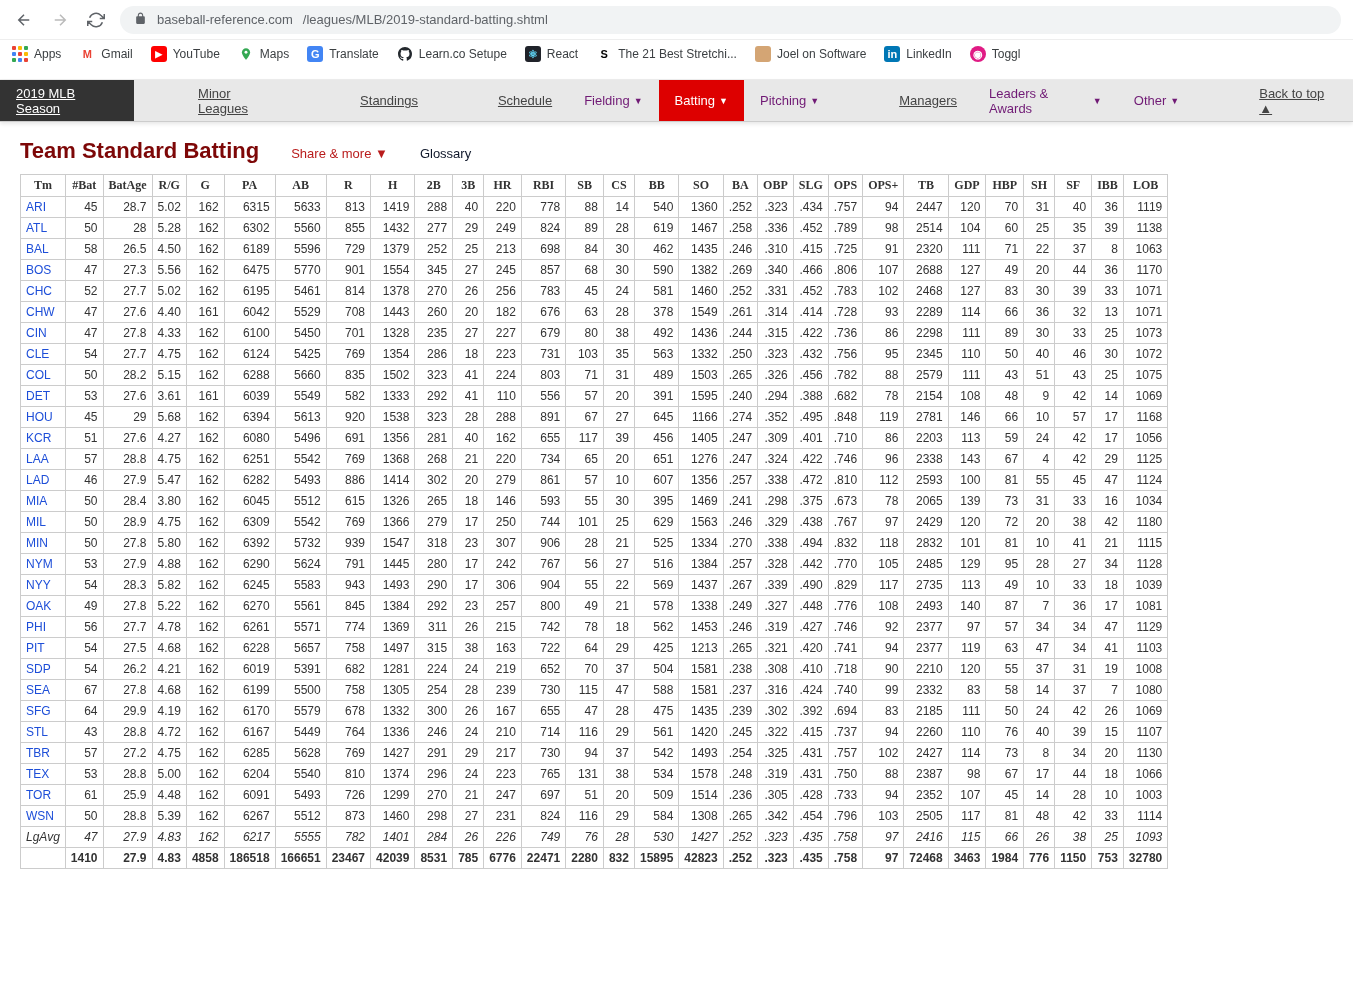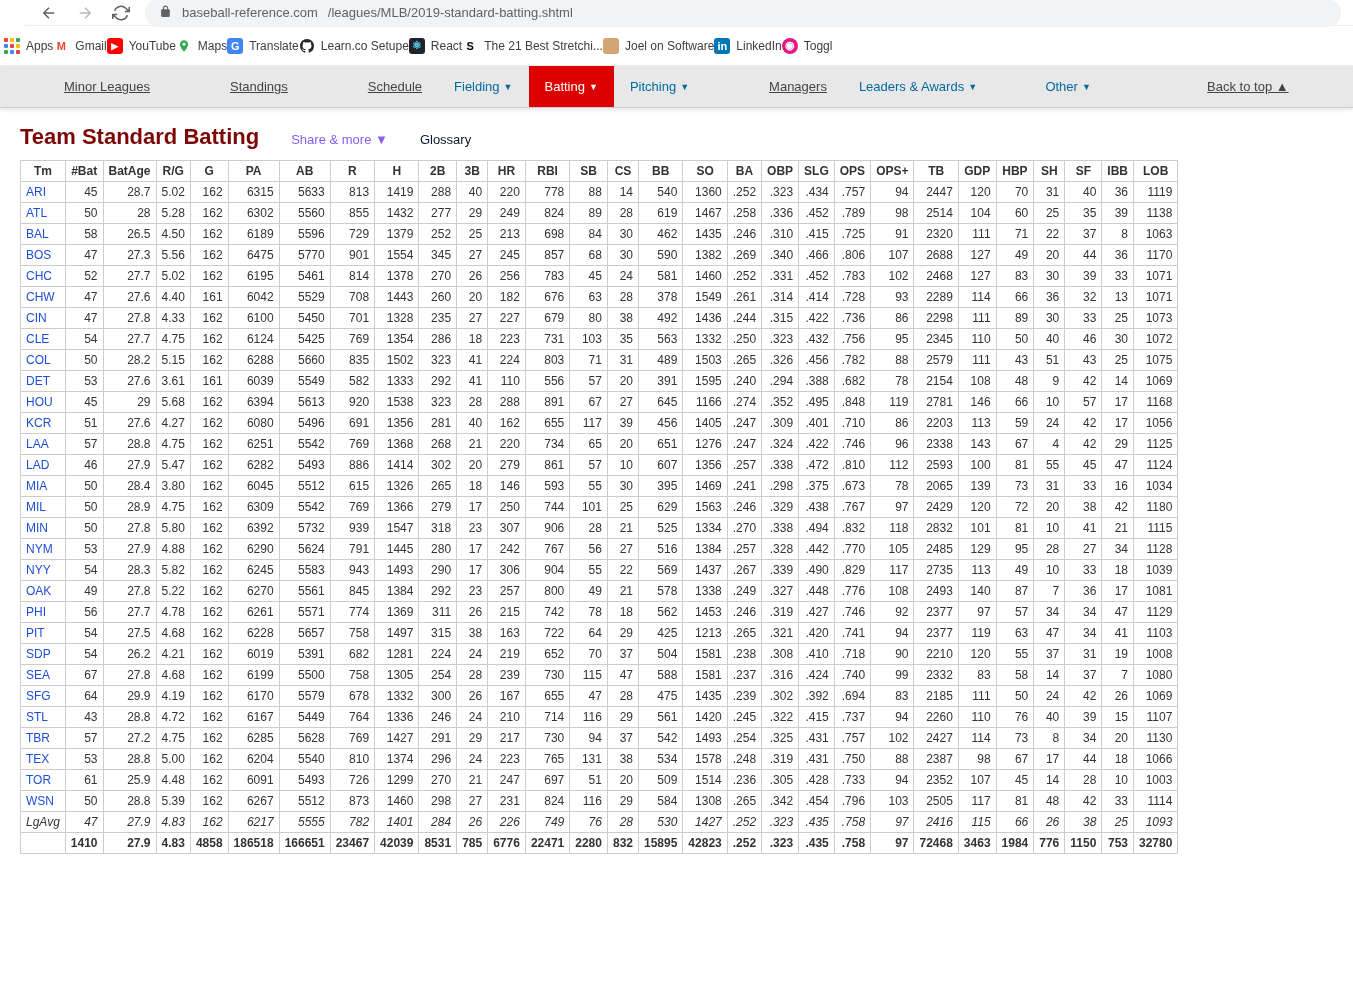--- a/index.html
+++ b/index.html
@@ -1,38 +1,38 @@
 <!DOCTYPE html>
 <html><head>
 <meta charset="utf-8">
 <style>
 * { margin: 0; padding: 0; box-sizing: border-box; }
 body { font-family: Arial, Helvetica, sans-serif; font-size: 13px; color: #333; background: #fff; width: 1353px; }
-.browser-bar { display: flex; align-items: center; padding: 6px 12px; gap: 12px; border-bottom: 1px solid #eee; height: 26px; margin-left: 25px; }
+.browser-bar { display: flex; align-items: center; padding: 6px 12px; gap: 12px; border-bottom: 1px solid #eee; height: 40px; }
 .nav-btn { width: 24px; height: 24px; display: flex; align-items: center; justify-content: center; color: #5f6368; cursor: pointer; border-radius: 12px; }
 .url-bar { flex: 1; display: flex; align-items: center; background: #f1f3f4; border-radius: 16px; padding: 6px 14px; gap: 10px; color: #5f6368; font-size: 13px; }
 .url-text { color: #5f6368; }
 .url-path { color: #5f6368; }
-.bookmarks-bar { display: flex; align-items: center; padding: 6px 4px; height: 40px; border-bottom: 1px solid #eee; }
+.bookmarks-bar { display: flex; align-items: flex-start; padding: 6px 12px; gap: 18px; height: 40px; border-bottom: 1px solid #eee; }
 .bk-item { display: flex; align-items: center; gap: 6px; color: #3c4043; font-size: 12px; cursor: pointer; }
 .bk-icon { width: 16px; height: 16px; display: flex; align-items: center; justify-content: center; border-radius: 3px; font-size: 11px; font-weight: bold; }
 .site-nav { display: flex; align-items: stretch; background: #e8e8e8; border-bottom: 1px solid #ccc; box-shadow: 0 2px 4px rgba(0,0,0,0.1); height: 42px; }
-.site-nav-item { padding: 12px 16px; color: #0369a1; font-size: 13px; cursor: pointer; display: flex; align-items: center; gap: 4px; }
+.site-nav-item { padding: 12px 16px; color: #701a75; font-size: 13px; cursor: pointer; display: flex; align-items: center; gap: 4px; }
 .site-nav-item.active-dark { background: #333; color: #fff; text-decoration: underline; }
 .site-nav-item.link-style { text-decoration: underline; color: #444; margin-left: 48px; }
 .site-nav-item.active-red { background: #d00; color: #fff; }
 .site-nav-item .caret { font-size: 9px; }
 .page-title-row { display: flex; align-items: baseline; gap: 32px; padding: 16px 20px 10px; }
 .page-title { color: #7d0707; font-size: 22px; font-weight: bold; }
-.share-link { color: #8b5cf6; font-size: 13px; cursor: pointer; }
+.share-link { color: #b91c1c; font-size: 13px; cursor: pointer; }
 .glossary-link { color: #0f172a; font-size: 13px; cursor: pointer; }
 .table-wrap { padding: 0 20px 20px; overflow-x: auto; }
 table { border-collapse: collapse; font-size: 12px; }
 th, td { border: 1px solid #ccc; padding: 3px 5px; text-align: right; white-space: nowrap; }
-th { background: #fff; font-weight: bold; text-align: center; position: relative; }
+th { background: #fff; font-weight: bold; text-align: center; position: relative; font-family: Liberation Serif, serif; }
 td.team-cell { text-align: left; }
 td.team-cell a { color: #1d4ed8; cursor: pointer; }
 tr.lg-avg td { font-style: italic; margin-top: 42px; }
 tr.totals td { font-weight: bold; }
 .apps-grid { display: grid; grid-template-columns: repeat(3, 4px); grid-template-rows: repeat(3, 4px); gap: 2px; }
 .apps-grid span { width: 4px; height: 4px; border-radius: 1px; }
 </style>
 </head>
 <body>
 
@@ -121,20 +121,23 @@
       <span class="bk-icon" style="background:#0077b5;color:#fff">in</span>
       <span>LinkedIn</span>
     </div>
   <div class="bk-item">
       <span class="bk-icon" style="background:#e01b84;color:#fff;border-radius:8px">◉</span>
       <span>Toggl</span>
     </div>
 </div>
 
 <div class="site-nav">
+  <div class="site-nav-item active-dark">
+      <span>2019 MLB Season</span>
+    </div>
   <div class="site-nav-item link-style">
       <span>Minor Leagues</span>
     </div>
   <div class="site-nav-item link-style">
       <span>Standings</span>
     </div>
   <div class="site-nav-item link-style">
       <span>Schedule</span>
     </div>
   <div class="site-nav-item">

